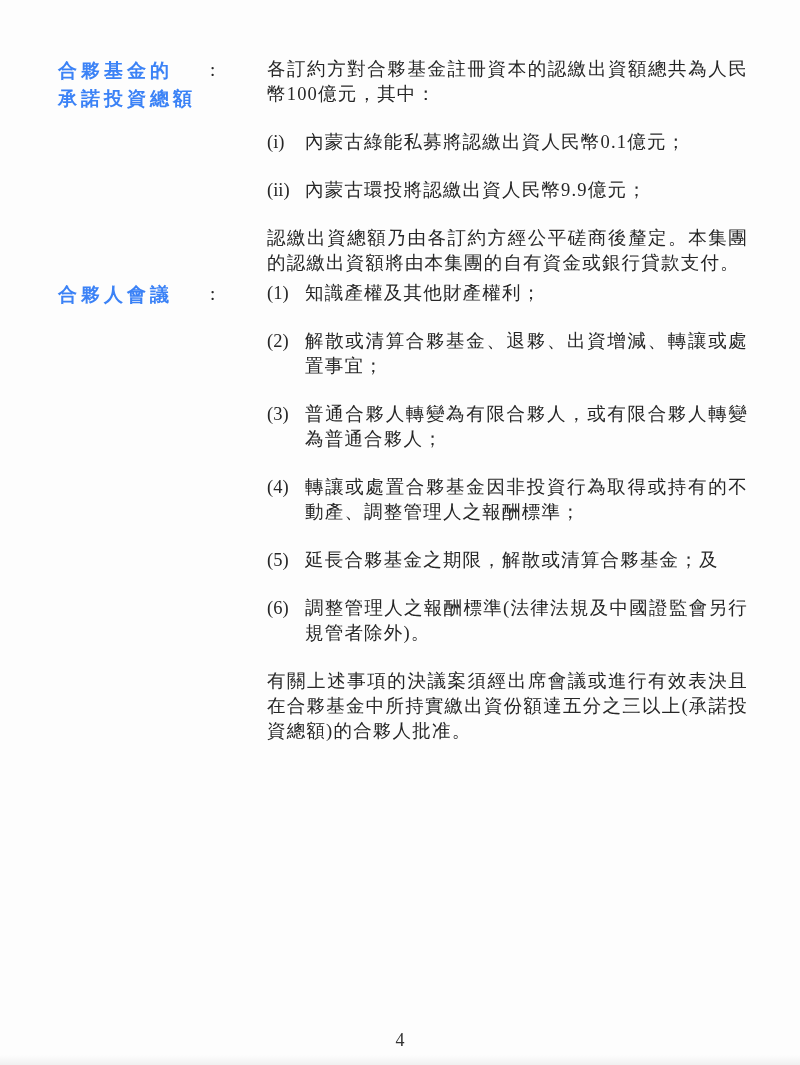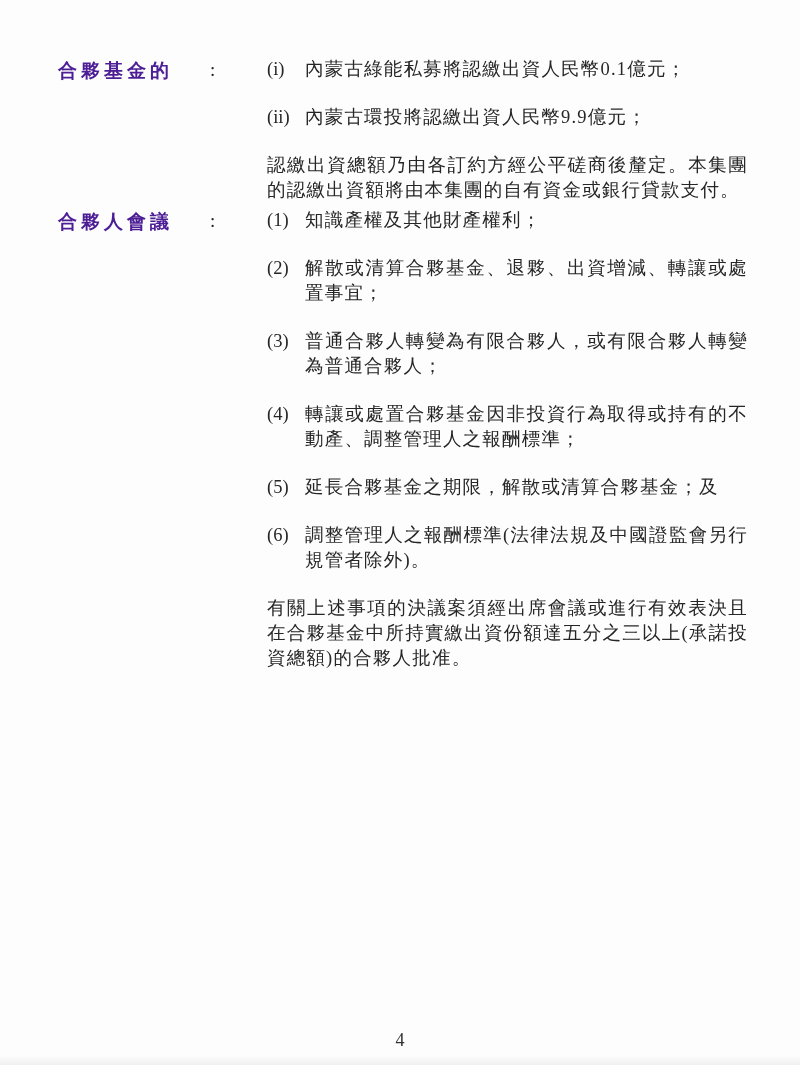--- a/index.html
+++ b/index.html
@@ -45,21 +45,21 @@
     justify-content: center;
   }
 
   .term {
     flex: 0 0 152px;
     font-family: "Liberation Sans", "DejaVu Sans", sans-serif;
     font-weight: 700;
     font-size: 19px;
     line-height: 28px;
     letter-spacing: 4px;
-    color: #4c1d95;
+    color: #3b82f6;
   }
 
   .colon {
     flex: 0 0 57px;
     font-size: 19px;
     line-height: 25px;
     color: #262626;
   }
 
   .desc {
@@ -105,23 +105,25 @@
 </style>
 </head>
 <body>
 
 <div class="page">
   <div class="doc">
 
     <section class="def-row">
       <div class="term">
         <div>合夥基金的</div>
+        <div>承諾投資總額</div>
       </div>
       <div class="colon">:</div>
       <div class="desc">
+        <p class="para">各訂約方對合夥基金註冊資本的認繳出資額總共為人民幣100億元，其中：</p>
         <div class="li">
           <span class="marker">(i)</span>
           <span class="li-text">內蒙古綠能私募將認繳出資人民幣0.1億元；</span>
         </div>
         <div class="li">
           <span class="marker">(ii)</span>
           <span class="li-text">內蒙古環投將認繳出資人民幣9.9億元；</span>
         </div>
         <p class="para">認繳出資總額乃由各訂約方經公平磋商後釐定。本集團的認繳出資額將由本集團的自有資金或銀行貸款支付。</p>
       </div>

